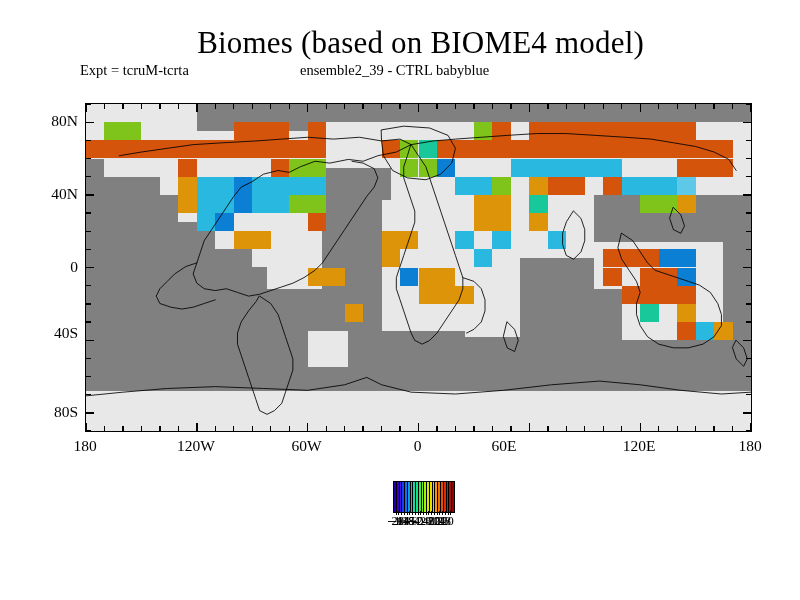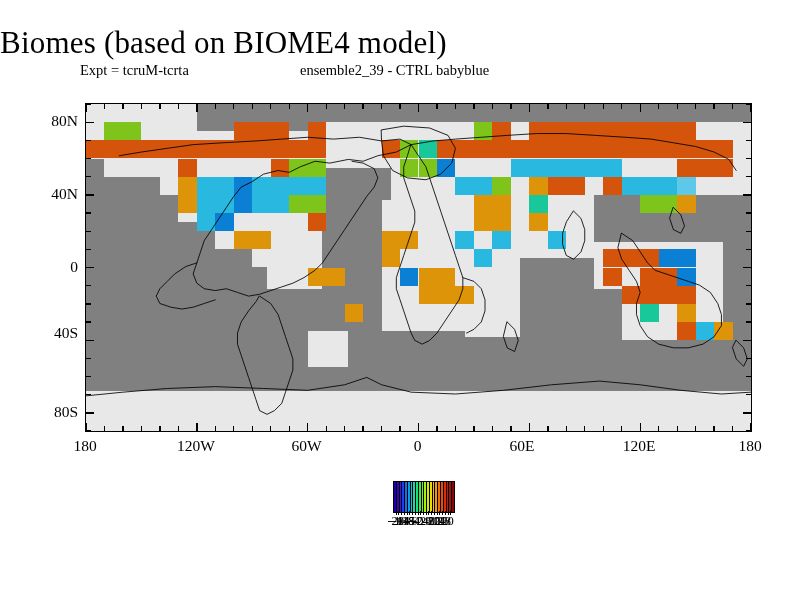--- a/index.html
+++ b/index.html
@@ -1,19 +1,19 @@
 <!DOCTYPE html>
 <html><head>
 <meta charset="utf-8">
 <style>
   html,body{margin:0;padding:0;background:#ffffff;}
   body{width:800px;height:600px;position:relative;overflow:hidden;
        font-family:"Liberation Serif","DejaVu Serif",serif;color:#000;}
 
-  #title{position:absolute;left:0;top:26px;width:644px;text-align:left;
+  #title{position:absolute;left:0;top:26px;width:644px;text-align:right;
          font-size:31px;line-height:34px;letter-spacing:.2px;}
   #sub-left{position:absolute;left:80px;top:62px;font-size:14.5px;}
   #sub-right{position:absolute;left:300px;top:62px;font-size:14.5px;}
 
   
   #plot{position:absolute;left:85px;top:103px;width:665px;height:327px;
         border:1.4px solid #000;box-sizing:content-box;background:#808080;}
   #cells{position:absolute;inset:0;overflow:hidden;}
   .cell{position:absolute;}
 
@@ -341,21 +341,21 @@
     <div class="ylab" style="top: 90.8333px;">40N</div>
     <div class="ylab" style="top: 163.5px;">0</div>
     <div class="ylab" style="top: 230px;">40S</div>
     <div class="ylab" style="top: 308.833px;">80S</div>
   </div>
 <div id="xlabels">
     <div class="xlab" style="left: 0px;">180</div>
     <div class="xlab" style="left: 110.833px;">120W</div>
     <div class="xlab" style="left: 221.667px;">60W</div>
     <div class="xlab" style="left: 332.5px;">0</div>
-    <div class="xlab" style="left: 437px;">60E</div>
+    <div class="xlab" style="left: 419px;">60E</div>
     <div class="xlab" style="left: 554.167px;">120E</div>
     <div class="xlab" style="left: 665px;">180</div>
   </div>
 
 <div id="cbar">
     <div class="sw" style="background: rgb(32, 0, 160);"></div>
     <div class="sw" style="background: rgb(58, 0, 200);"></div>
     <div class="sw" style="background: rgb(72, 16, 232);"></div>
     <div class="sw" style="background: rgb(24, 64, 240);"></div>
     <div class="sw" style="background: rgb(16, 112, 240);"></div>

